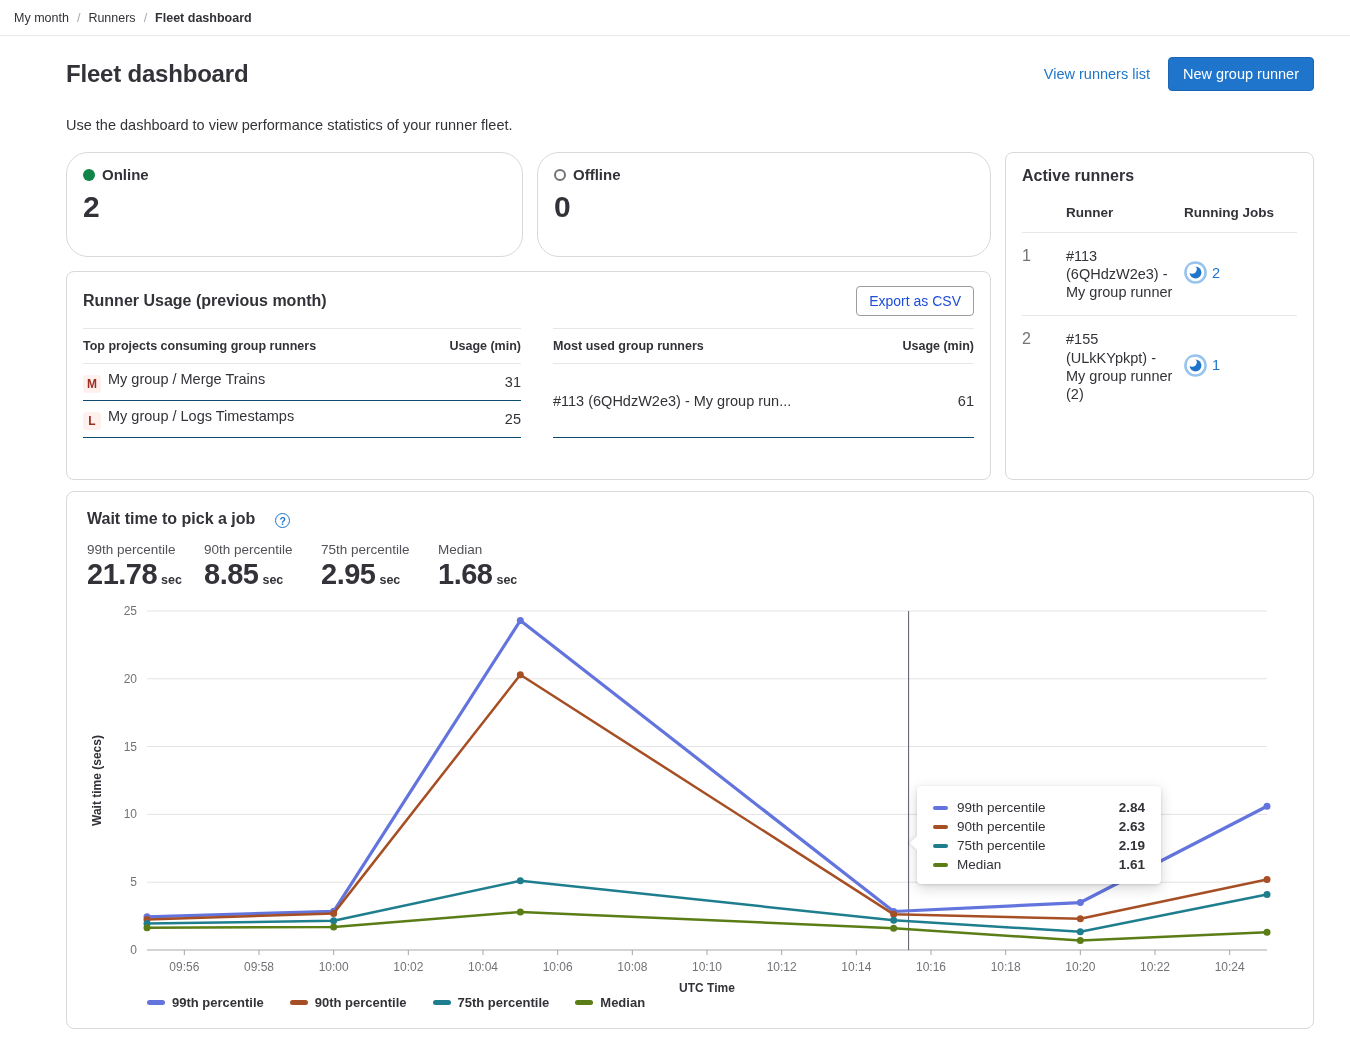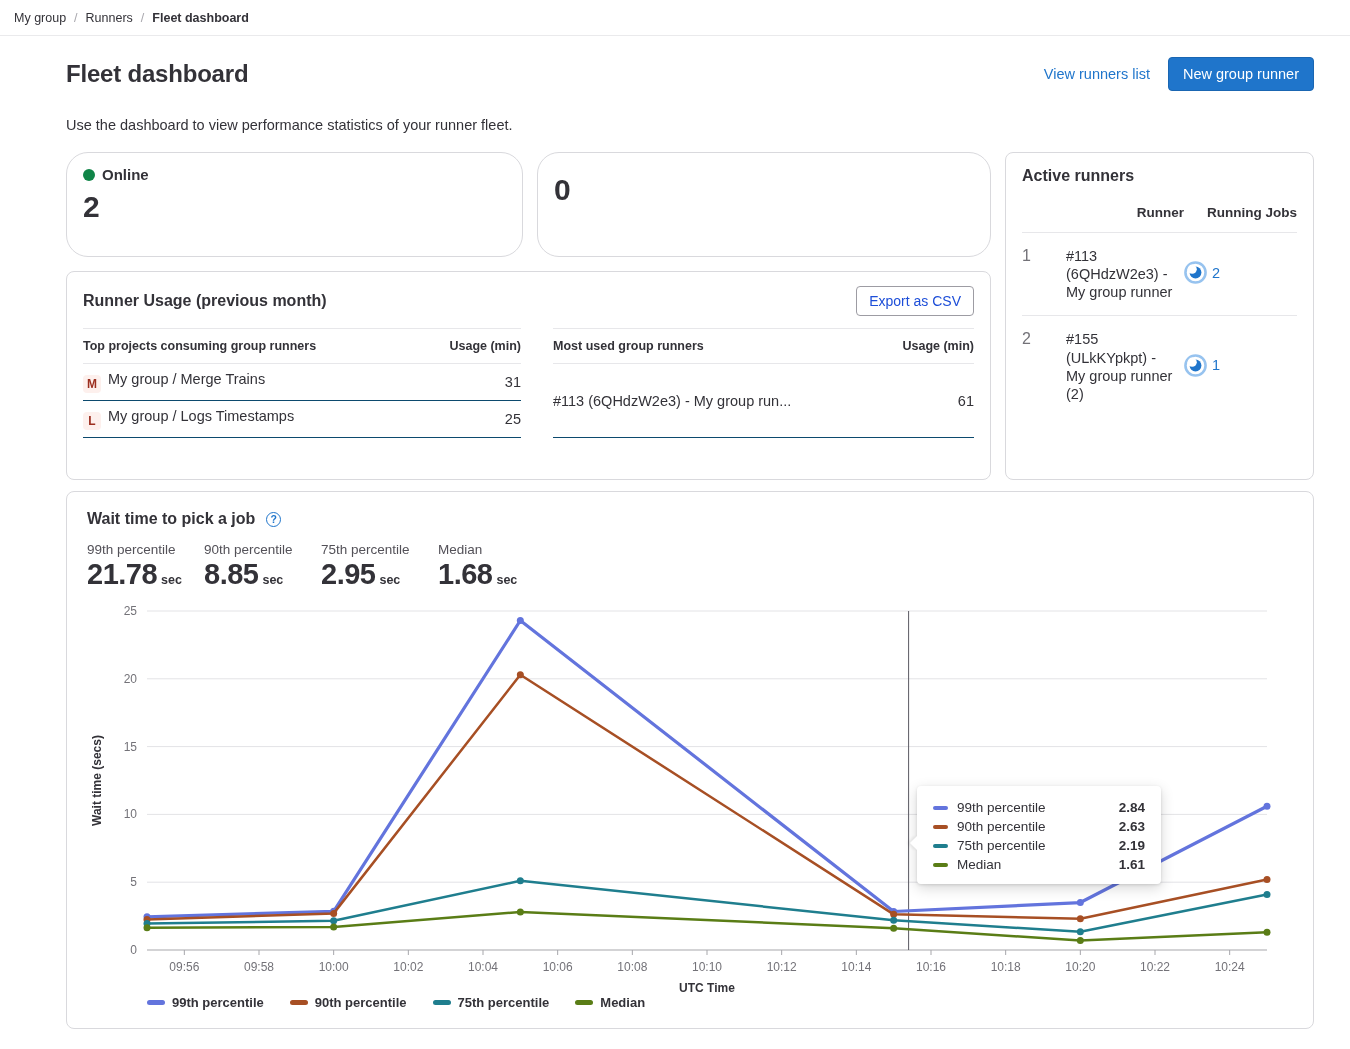--- a/index.html
+++ b/index.html
@@ -43,21 +43,21 @@
   .card-active { grid-column:3; grid-row:1 / span 2; padding:14px 16px; }
   .card-usage { grid-column:1 / span 2; grid-row:2; padding:14px 16px; min-height:209px; }
   .status-label { display:flex; align-items:center; gap:7px; font-size:15px; font-weight:bold; }
   .dot-online { width:12px; height:12px; border-radius:50%; background:#108548; }
   .dot-offline { width:12px; height:12px; border-radius:50%; border:2px solid #737278; }
   .status-value { font-size:30px; font-weight:bold; margin-top:9px; line-height:1; }
   .card-title { font-size:16px; font-weight:bold; margin:0; }
   
   table.runners-table { width:100%; border-collapse:collapse; margin-top:6px; }
   .runners-table th {
-    text-align:right; font-size:13.5px; font-weight:bold; vertical-align:top;
+    text-align:left; font-size:13.5px; font-weight:bold; vertical-align:top;
     padding:14px 0 12px; border-bottom:1px solid #e7e7ea;
   }
   .runners-table .col-idx { width:44px; }
   .runners-table .col-name { width:118px; }
   .runners-table td { padding:14px 0; }
   .runners-table tr.runner-row { border-bottom:1px solid #e7e7ea; }
   .runners-table tr.runner-row:last-child { border-bottom:none; }
   td.runner-idx { color:#737278; font-size:16px; vertical-align:top; }
   td.runner-name { font-size:14.5px; line-height:1.25; vertical-align:top; padding-right:6px; }
   td.runner-jobs { vertical-align:middle; }
@@ -76,21 +76,21 @@
   }
   .usage-table th.num, .usage-table td.num { text-align:right; width:90px; }
   .usage-table td { padding:7px 0; border-bottom:1px solid #0c4a6e; }
   .avatar-chip {
     display:inline-flex; align-items:center; justify-content:center;
     width:18px; height:18px; border-radius:4px; background:#fdf0ed; color:#9c2f20;
     font-size:12px; font-weight:bold; margin-right:7px; vertical-align:-4px;
   }
   
   .chart-card { margin-top:11px; margin-bottom:20px; padding:18px 20px; }
-  .chart-title-row { display:flex; align-items:center; gap:11px; }
+  .chart-title-row { display:flex; align-items:flex-end; gap:20px; }
   .chart-title { font-size:16px; font-weight:bold; margin:0; }
   .help-icon {
     width:15px; height:15px; border-radius:50%; border:1.5px solid #1f75cb;
     color:#1f75cb; font-size:10.5px; font-weight:bold;
     display:inline-flex; align-items:center; justify-content:center; cursor:pointer;
   }
   .stats-row { display:flex; gap:16px; margin-top:14px; }
   .stat-block { min-width:101px; }
   .stat-label { font-size:13.5px; color:#535158; }
   .stat-value-row { display:flex; align-items:baseline; gap:4px; margin-top:2px; }
@@ -117,21 +117,21 @@
   }
   .tt-title { font-size:13.5px; font-weight:bold; margin-bottom:9px; }
   .tt-row { display:flex; align-items:center; gap:9px; font-size:13.5px; margin-top:4px; }
   .tt-marker { width:15px; height:4.5px; border-radius:2.5px; flex:0 0 auto; }
   .tt-value { margin-left:auto; font-weight:bold; }
 </style>
 </head>
 <body>
 
 <nav class="breadcrumb-bar">
-  <a>My group</a>
+  <a>My month</a>
   <span class="crumb-sep">/</span>
   <a>Runners</a>
   <span class="crumb-sep">/</span>
   <a class="crumb-current">Fleet dashboard</a>
 </nav>
 
 <div class="page">
 
   <div class="page-header">
     <h1 class="page-title">Fleet dashboard</h1>
@@ -147,20 +147,24 @@
 
     <div class="card status-card card-online">
       <div class="status-label">
         <span class="dot-online"></span>
         <span>Online</span>
       </div>
       <div class="status-value">2</div>
     </div>
 
     <div class="card status-card card-offline">
+      <div class="status-label">
+        <span class="dot-offline"></span>
+        <span>Offline</span>
+      </div>
       <div class="status-value">0</div>
     </div>
 
     <div class="card card-active">
       <h2 class="card-title">Active runners</h2>
       <table class="runners-table">
         <thead>
           <tr>
             <th class="col-idx"></th>
             <th class="col-name">Runner</th>

